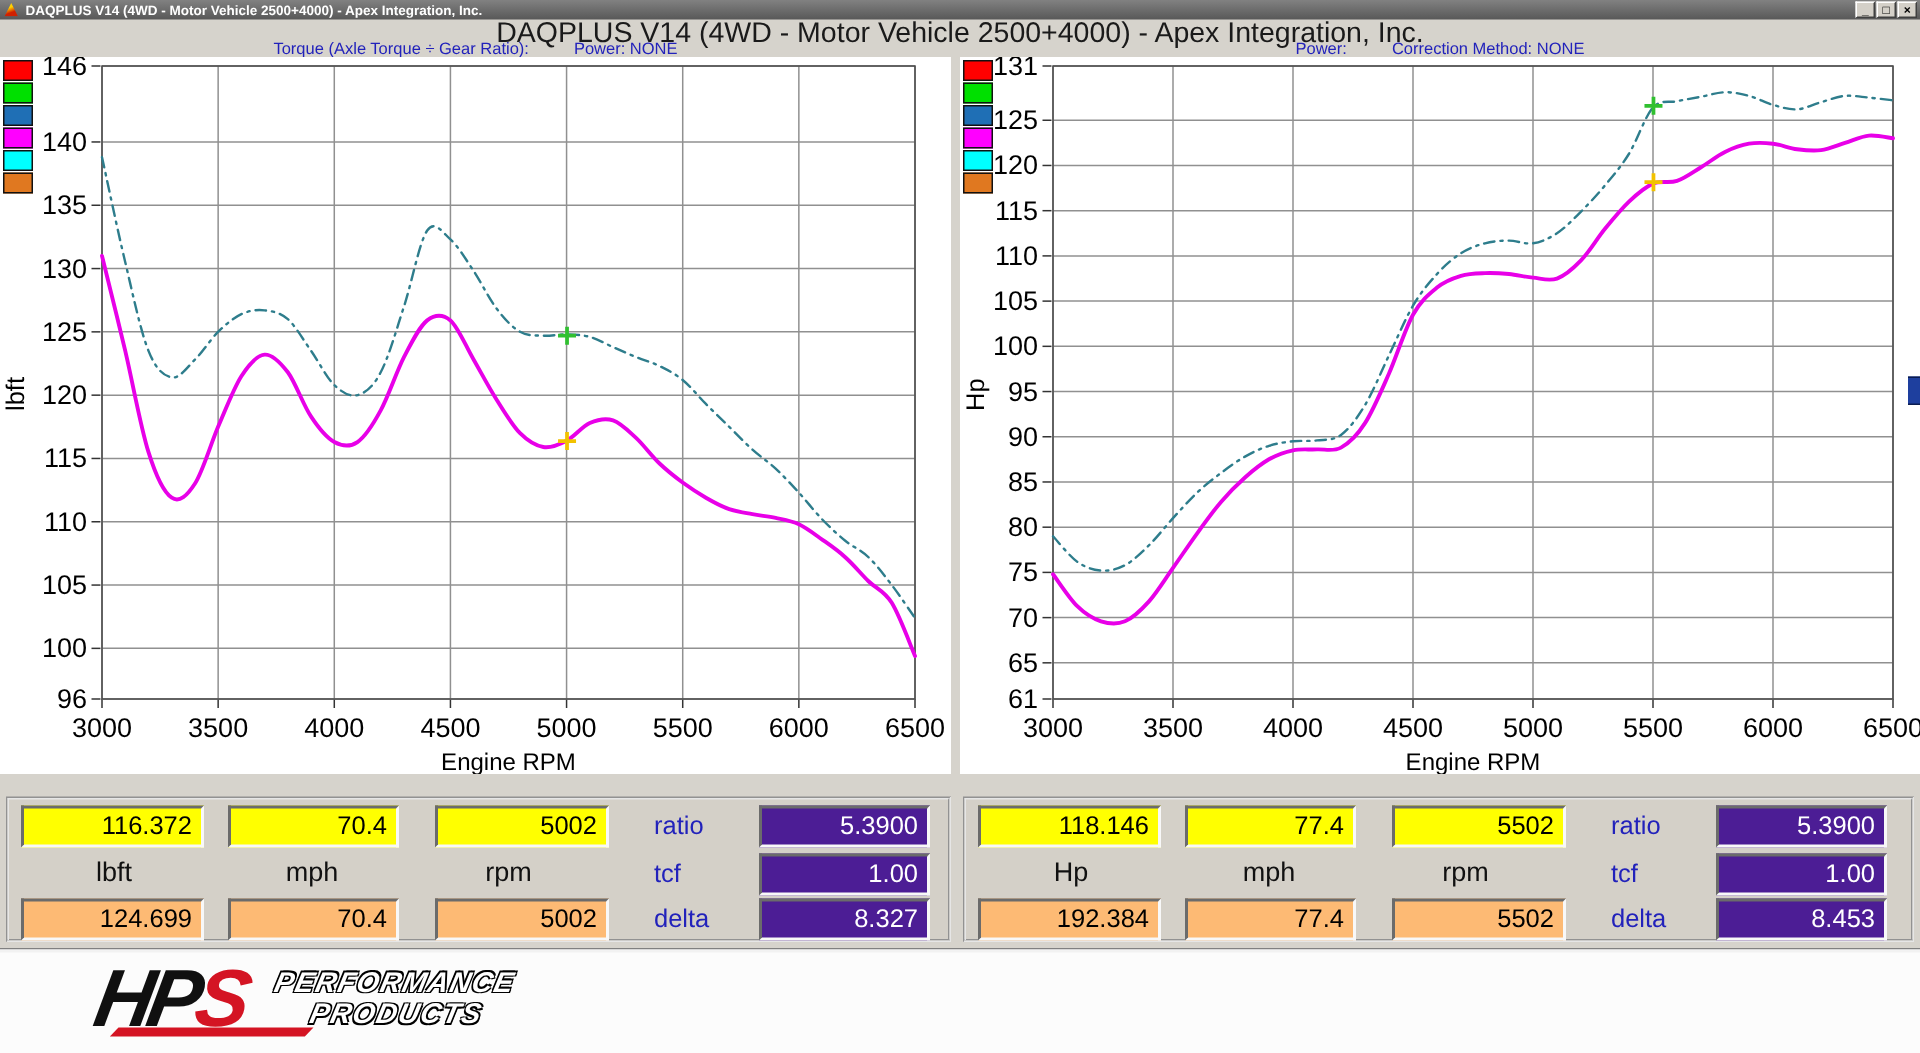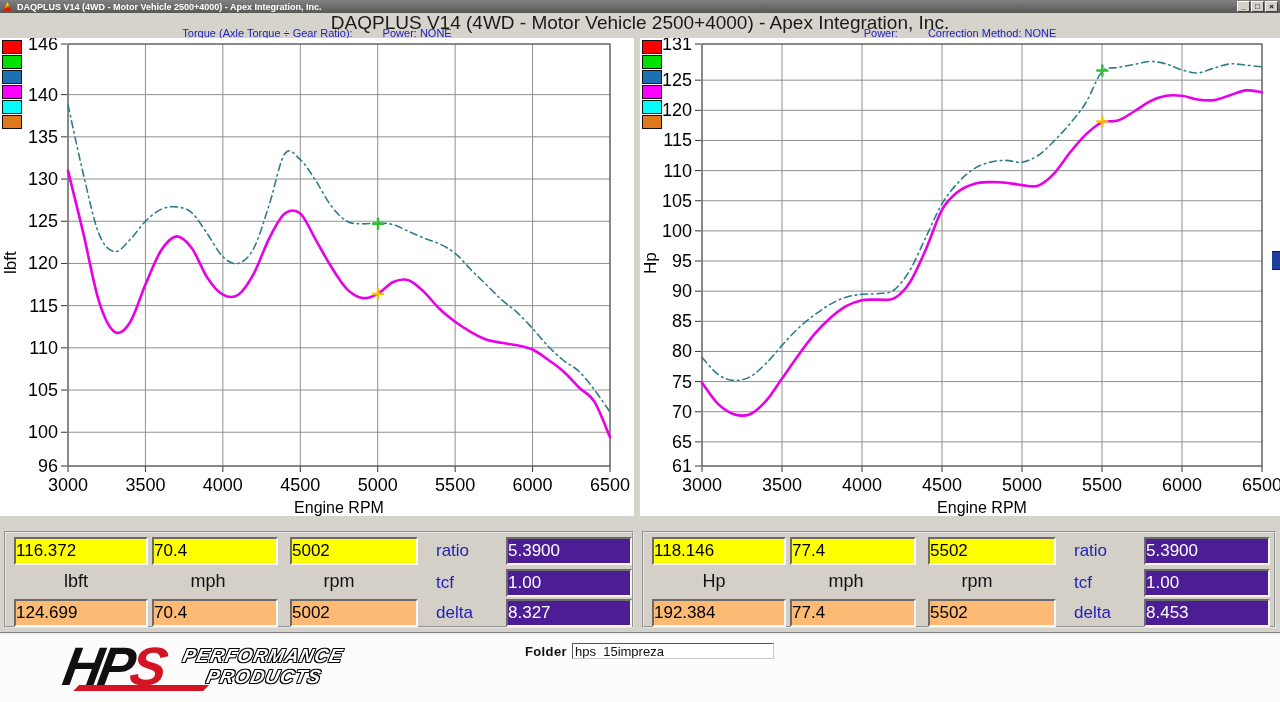--- a/index.html
+++ b/index.html
@@ -42,21 +42,21 @@
   .tick{font-size:18px}
   .xlabel{font-size:16px}
 
   
   .readout-panel{position:absolute;top:531px;height:93px;background:#d4d0c8;
                  border:2px groove #e6e6e6}
   #ro0{left:4px;width:626px}
   #ro1{left:642px;width:630px}
   .vbox{position:absolute;height:24px;border:2px solid;
         border-color:#6b6b6b #f8f8f8 #f8f8f8 #6b6b6b;
-        font-size:17px;text-align:left;padding-right:18px;line-height:23px;box-sizing:content-box}
+        font-size:17px;text-align:right;padding-right:6px;line-height:23px;box-sizing:content-box}
   .vbox.yellow{background:#ffff00;color:#000}
   .vbox.green{background:#fdba74;color:#000}
   .vbox.blue{background:#4c1d95;color:#fff}
   .r1{top:4px}.r2{top:36px}.r3{top:66px}
   .c1{left:8px;width:112px}.c2{left:146px;width:104px}.c3{left:284px;width:106px}
   .cstat{left:500px;width:104px}
   .unit{position:absolute;height:24px;font-size:18px;color:#111;text-align:center;line-height:24px}
   .u1{left:8px;width:124px}.u2{left:146px;width:112px}.u3{left:276px;width:114px}
   .stat-label{position:absolute;left:430px;width:66px;font-size:17px;color:#2222bb;line-height:27px}
 
@@ -327,21 +327,17 @@
       <span class="hp">HP</span><span class="s">S</span>
       <div class="hps-swoosh"></div>
     </div>
     <div class="hps-words">
       <span class="hps-word">PERFORMANCE</span>
       <span class="hps-word second">PRODUCTS</span>
     </div>
   </div>
 
   <div class="runform">
-    <div class="runrow">
-      <label>Folder</label>
-      <input type="text" value="hps_15impreza" style="">
-    </div>
   </div>
 
 </div>
 
 <div class="edge-artifact"></div>
 
 </body></html>

